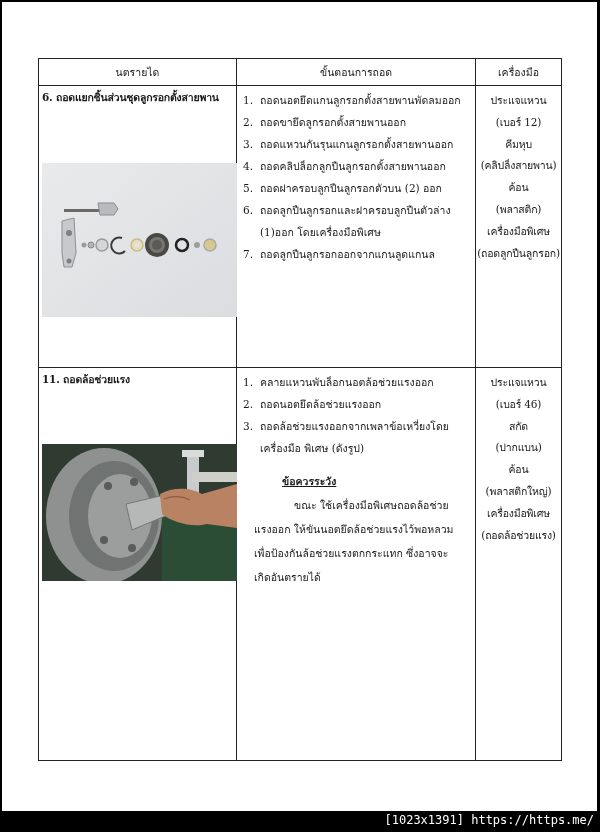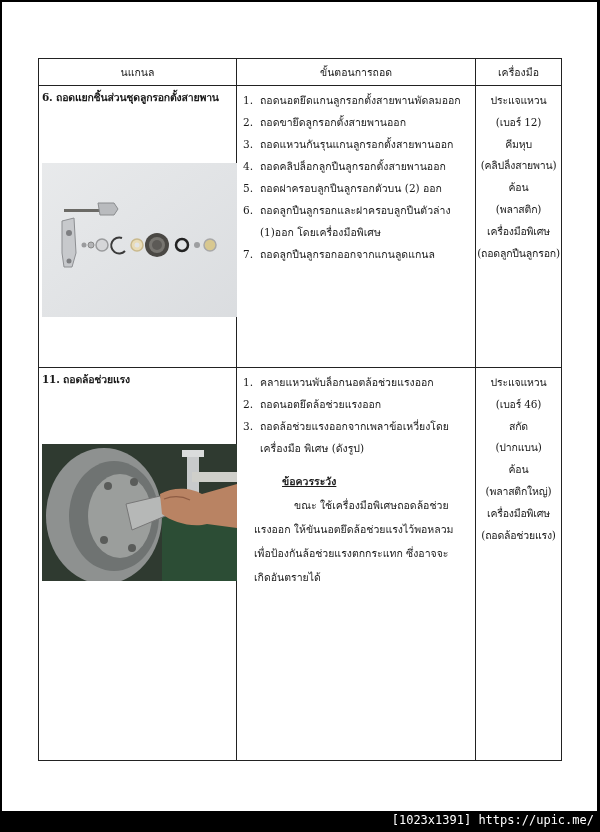--- a/index.html
+++ b/index.html
@@ -72,21 +72,21 @@
 <div class="page"></div>
 
 <table class="main">
   <colgroup>
       <col class="c1">
       <col class="c2">
       <col class="c3">
     </colgroup>
   <thead>
     <tr>
-      <th>นแกนล</th>
+      <th>นตรายได</th>
       <th>ขั้นตอนการถอด</th>
       <th>เครื่องมือ</th>
     </tr>
   </thead>
   <tbody>
 
     <tr class="r10">
       <td>
         <div class="item-title">6. ถอดแยกชิ้นส่วนชุดลูกรอกตั้งสายพาน</div>
         <div class="photo photo1">
@@ -226,14 +226,14 @@
           <div>(ถอดล้อช่วยแรง)</div>
         </div>
       </td>
     </tr>
   </tbody>
 </table>
 
 <div class="page-number">29</div>
 
 <div class="bottom-bar">
-  <span class="stamp">[1023x1391] https://upic.me/</span>
+  <span class="stamp">[1023x1391] https://https.me/</span>
 </div>
 
 </body></html>

